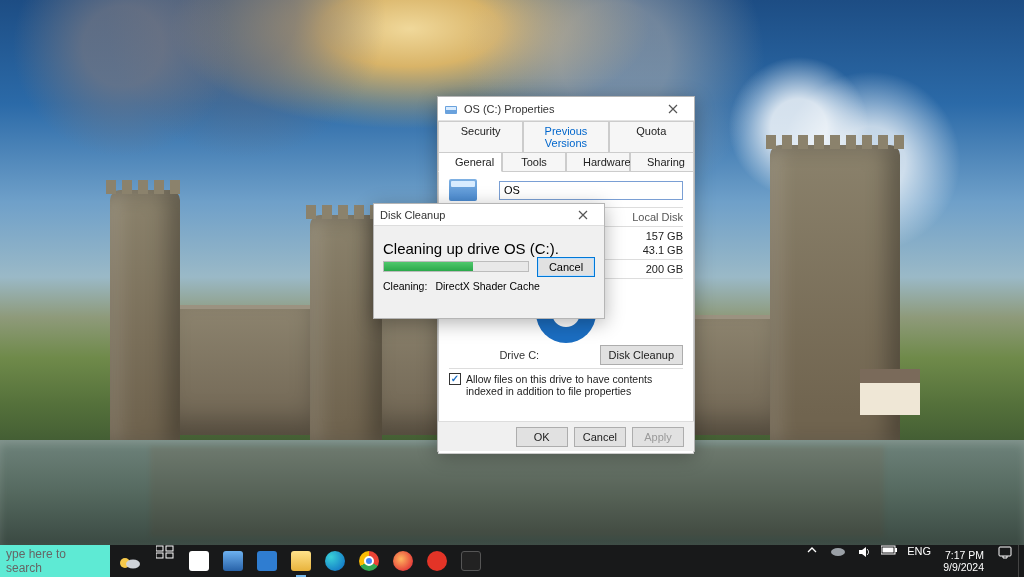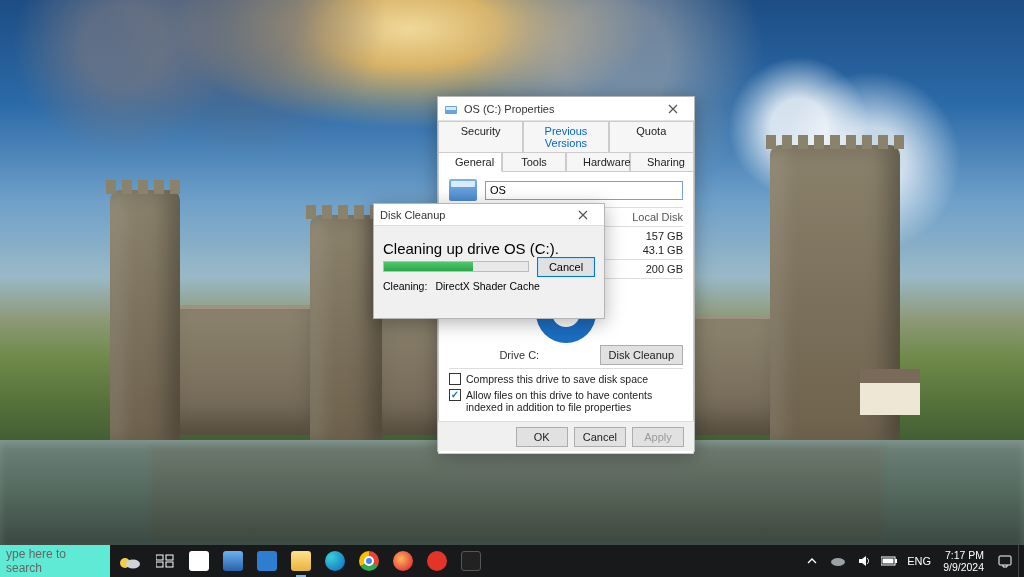--- a/index.html
+++ b/index.html
@@ -49,21 +49,21 @@
   .tb-icon{width:14px;height:14px;display:flex;align-items:center;}
   .tb-title{flex:1;font-size:11px;color:#333;}
   .tb-x{width:30px;height:20px;display:flex;align-items:center;justify-content:center;color:#555;}
   .tabs{display:flex;flex-wrap:wrap;font-size:11px;background:#fff;}
   .tab{flex:0 0 auto;text-align:center;padding:3px 16px;border:1px solid #ccc;border-bottom:none;background:#f6f6f6;cursor:default;}
   .tab.row1{width:33.33%;}
   .tab.row2{width:25%;}
   .tab.sel{background:#fff;border-bottom:1px solid #fff;position:relative;z-index:1;}
   .tabs .highlight{color:#0066cc;}
   .tabpage{border:1px solid #ccc;margin-top:-1px;height:283px;background:#fff;padding:7px 10px;position:relative;}
-  .drive-row{display:flex;align-items:center;gap:8px;margin-bottom:6px;}
+  .drive-row{display:flex;align-items:center;gap:22px;margin-bottom:6px;}
   .drive-ico{width:28px;height:22px;background:linear-gradient(#7fb1e3,#4a8ad0);border-radius:2px;position:relative;}
   .drive-ico::after{content:"";position:absolute;left:2px;right:2px;top:2px;height:6px;background:#d9ecff;border-radius:1px;}
   .name-input{flex:1;height:19px;border:1px solid #7a9fd4;padding:1px 4px;font-size:11px;}
   .info-line{display:flex;justify-content:space-between;margin:2px 0;}
   .info-line.dim{color:#555;}
   .hr{border-top:1px solid #ddd;margin:3px 0;}
   .chart{width:60px;height:60px;margin:4px auto 2px;border-radius:50%;
     background:conic-gradient(#1b6ec2 0 280deg,#c7c7c7 280deg 360deg);position:relative;}
   .chart::after{content:"";position:absolute;inset:16px;border-radius:50%;background:#fff;}
   .drive-c-row{display:flex;align-items:center;justify-content:flex-end;gap:10px;margin-top:2px;}
@@ -90,21 +90,21 @@
   .progress{height:11px;border:1px solid #bcbcbc;background:#e8e8e8;margin:2px 0 4px;position:relative;}
   .progress .fill{position:absolute;left:0;top:0;bottom:0;width:62%;background:linear-gradient(#4fc86c,#2ba84a);}
   .cu-row{display:flex;align-items:center;gap:8px;}
   .cu-row .label{font-size:10.5px;}
   .cu-row .val{font-size:10.5px;}
   .cu-cancel{margin-left:auto;}
 
   
   .taskbar{position:absolute;left:0;right:0;bottom:0;height:32px;background:#18191a;display:flex;align-items:center;color:#fff;font-size:11px;}
   .search{height:32px;width:110px;background:#5eead4;color:#666;display:flex;align-items:center;padding:0 6px;font-size:12px;}
-  .tb-btn{width:34px;height:32px;display:flex;align-items:center;justify-content:center;color:#fff;}
+  .tb-btn{width:34px;height:32px;display:flex;justify-content:center;color:#fff;}
   .tb-app{width:34px;height:32px;display:flex;align-items:center;justify-content:center;position:relative;}
   .tb-app .dot{position:absolute;bottom:0;left:12px;right:12px;height:2px;background:#76b9ed;display:none;}
   .tb-app.open .dot{display:block;}
   .ico{width:20px;height:20px;border-radius:3px;}
   .weather{display:flex;align-items:center;gap:3px;padding:0 6px;}
   .tray{margin-left:auto;display:flex;align-items:center;height:100%;}
   .tray .tb-btn{width:26px;}
   .clock{text-align:right;padding:0 8px;line-height:1.15;}
   .clock div{font-size:10.5px;}
   .showdesk{width:6px;height:32px;border-left:1px solid #444;}
@@ -180,24 +180,20 @@
         <span>200 GB</span>
       </div>
     <div class="hr"></div>
     <div class="chart"></div>
     <div class="drive-c-row">
       <span class="drive-c-label">Drive C:</span>
       <span class="btn">Disk Cleanup</span>
     </div>
     <div class="hr"></div>
     <div class="chk-row">
-      <span class="chk"></span>
-      <span>Compress this drive to save disk space</span>
-    </div>
-    <div class="chk-row">
       <span class="chk checked"></span>
       <span>Allow files on this drive to have contents indexed in addition to file properties</span>
     </div>
   </div>
 
   <div class="footer">
     <span class="btn">OK</span>
     <span class="btn">Cancel</span>
     <span class="btn disabled">Apply</span>
   </div>

